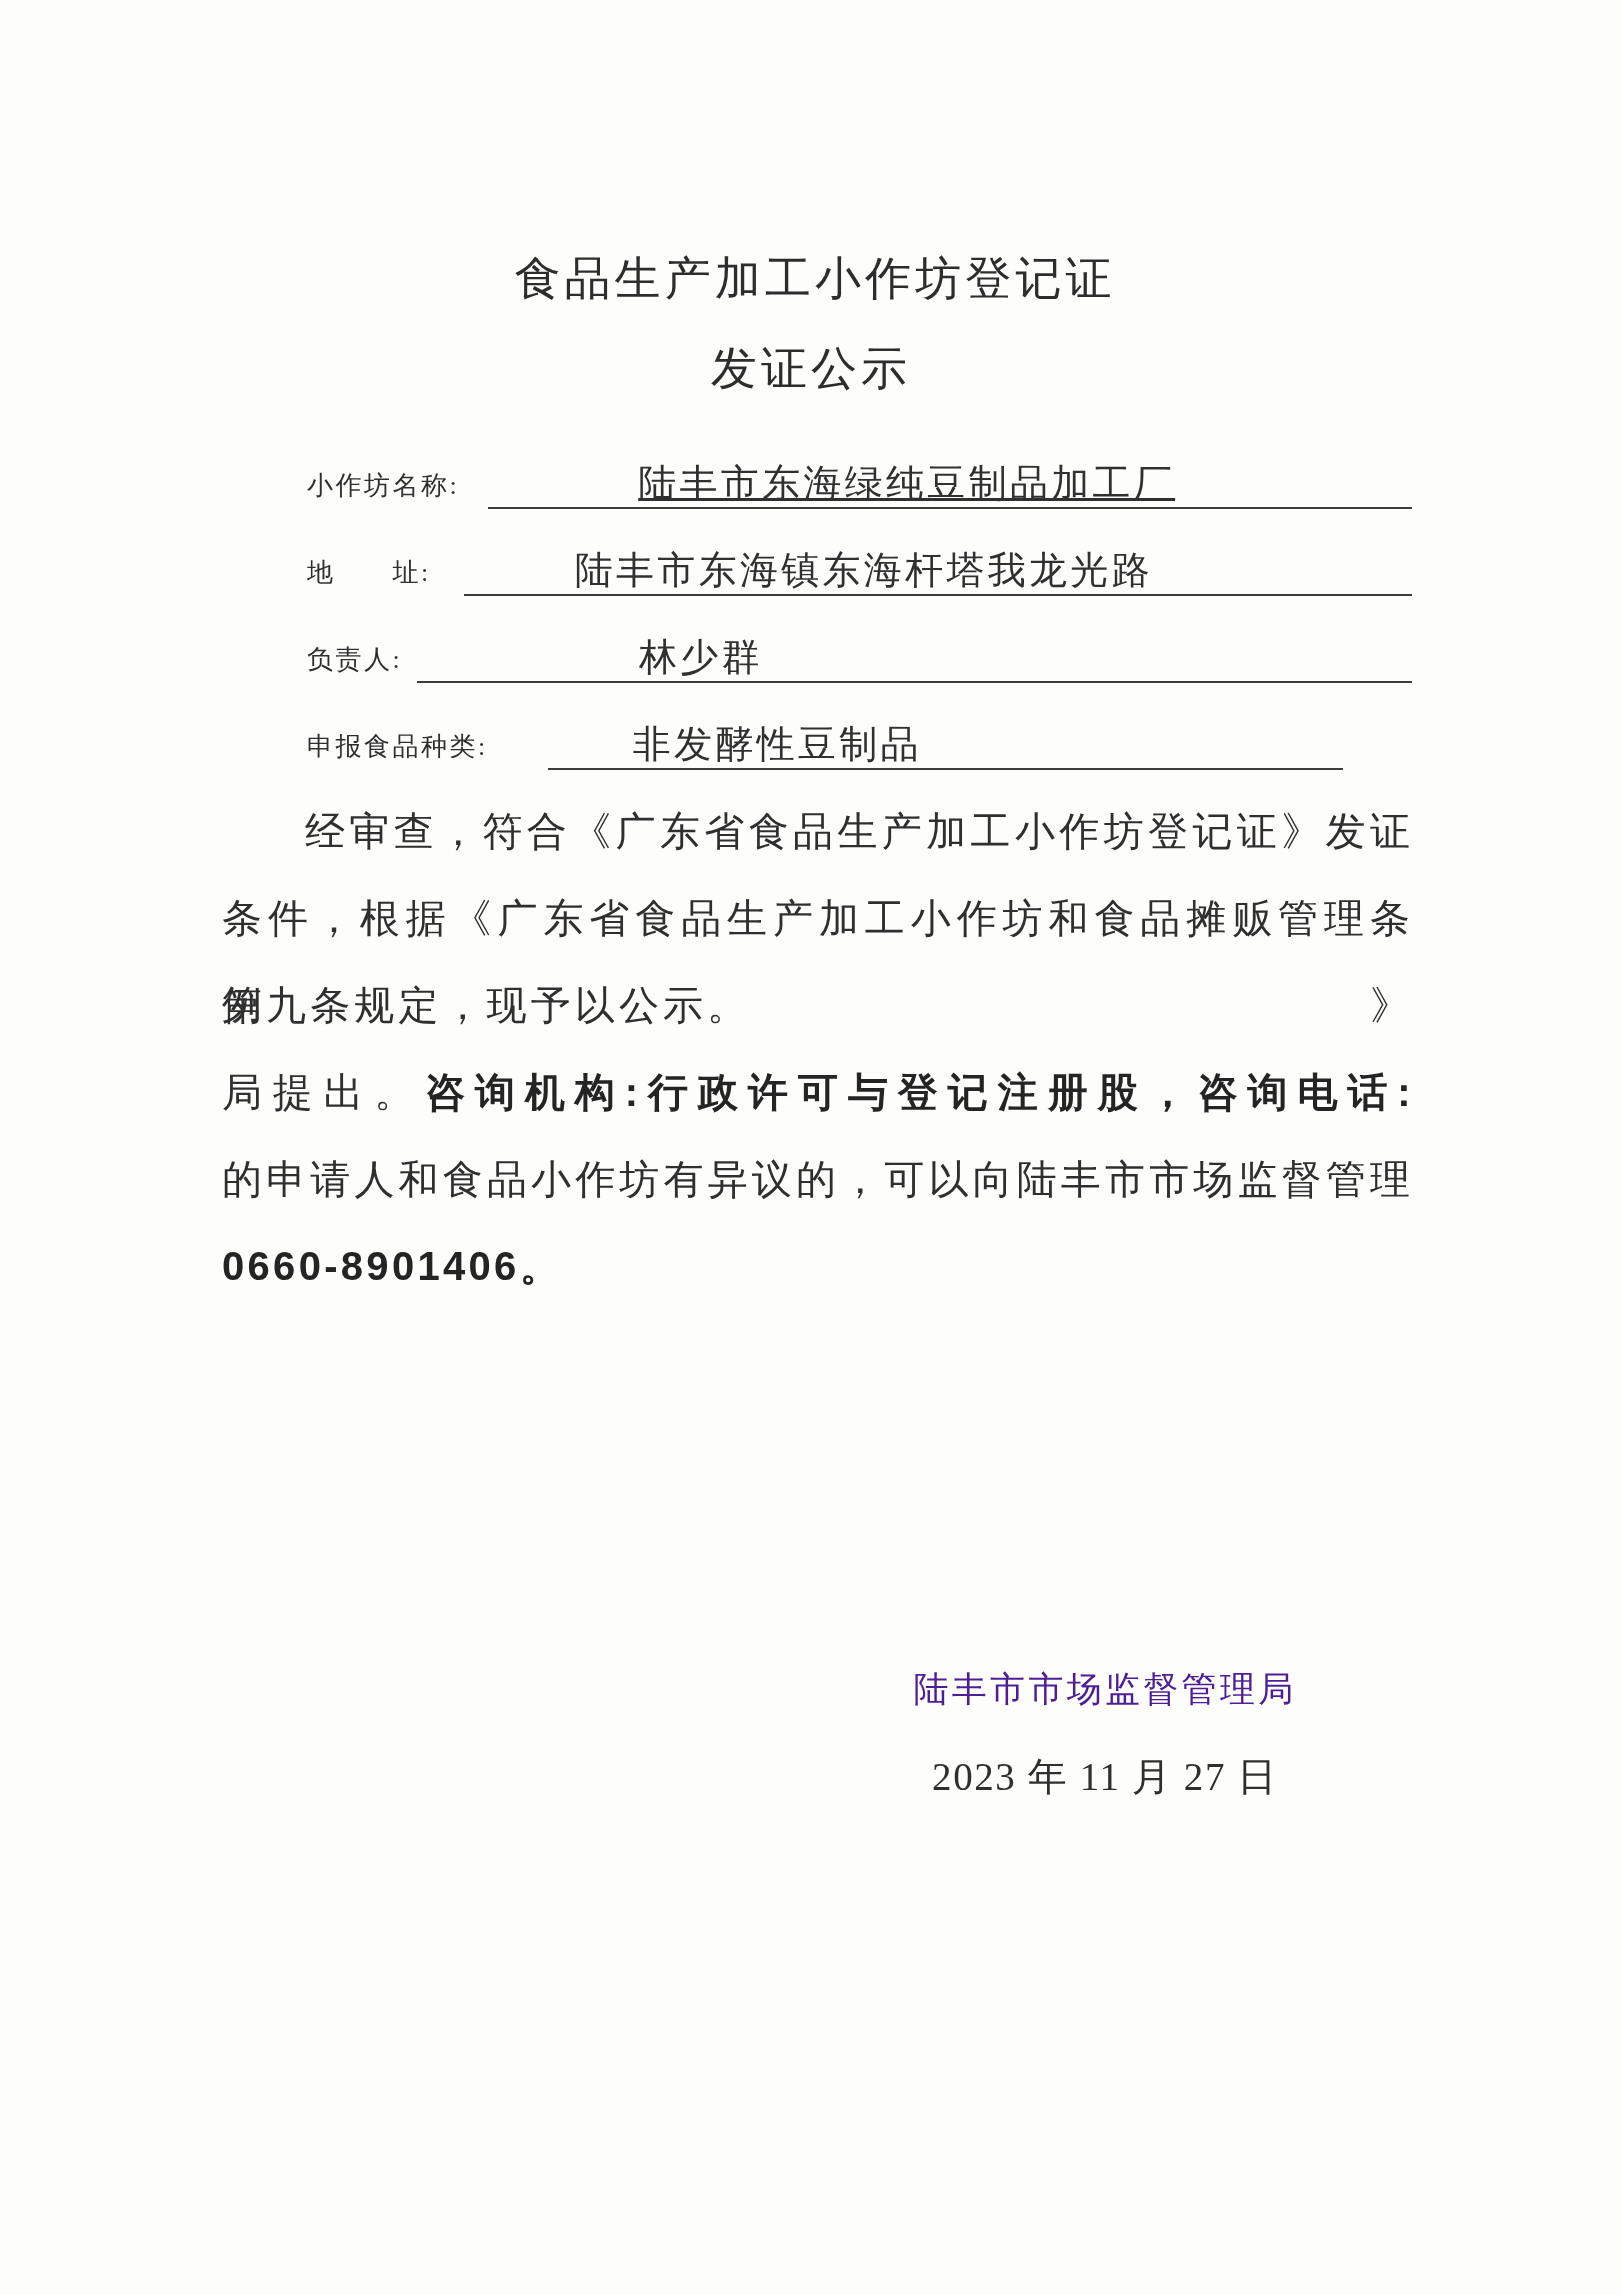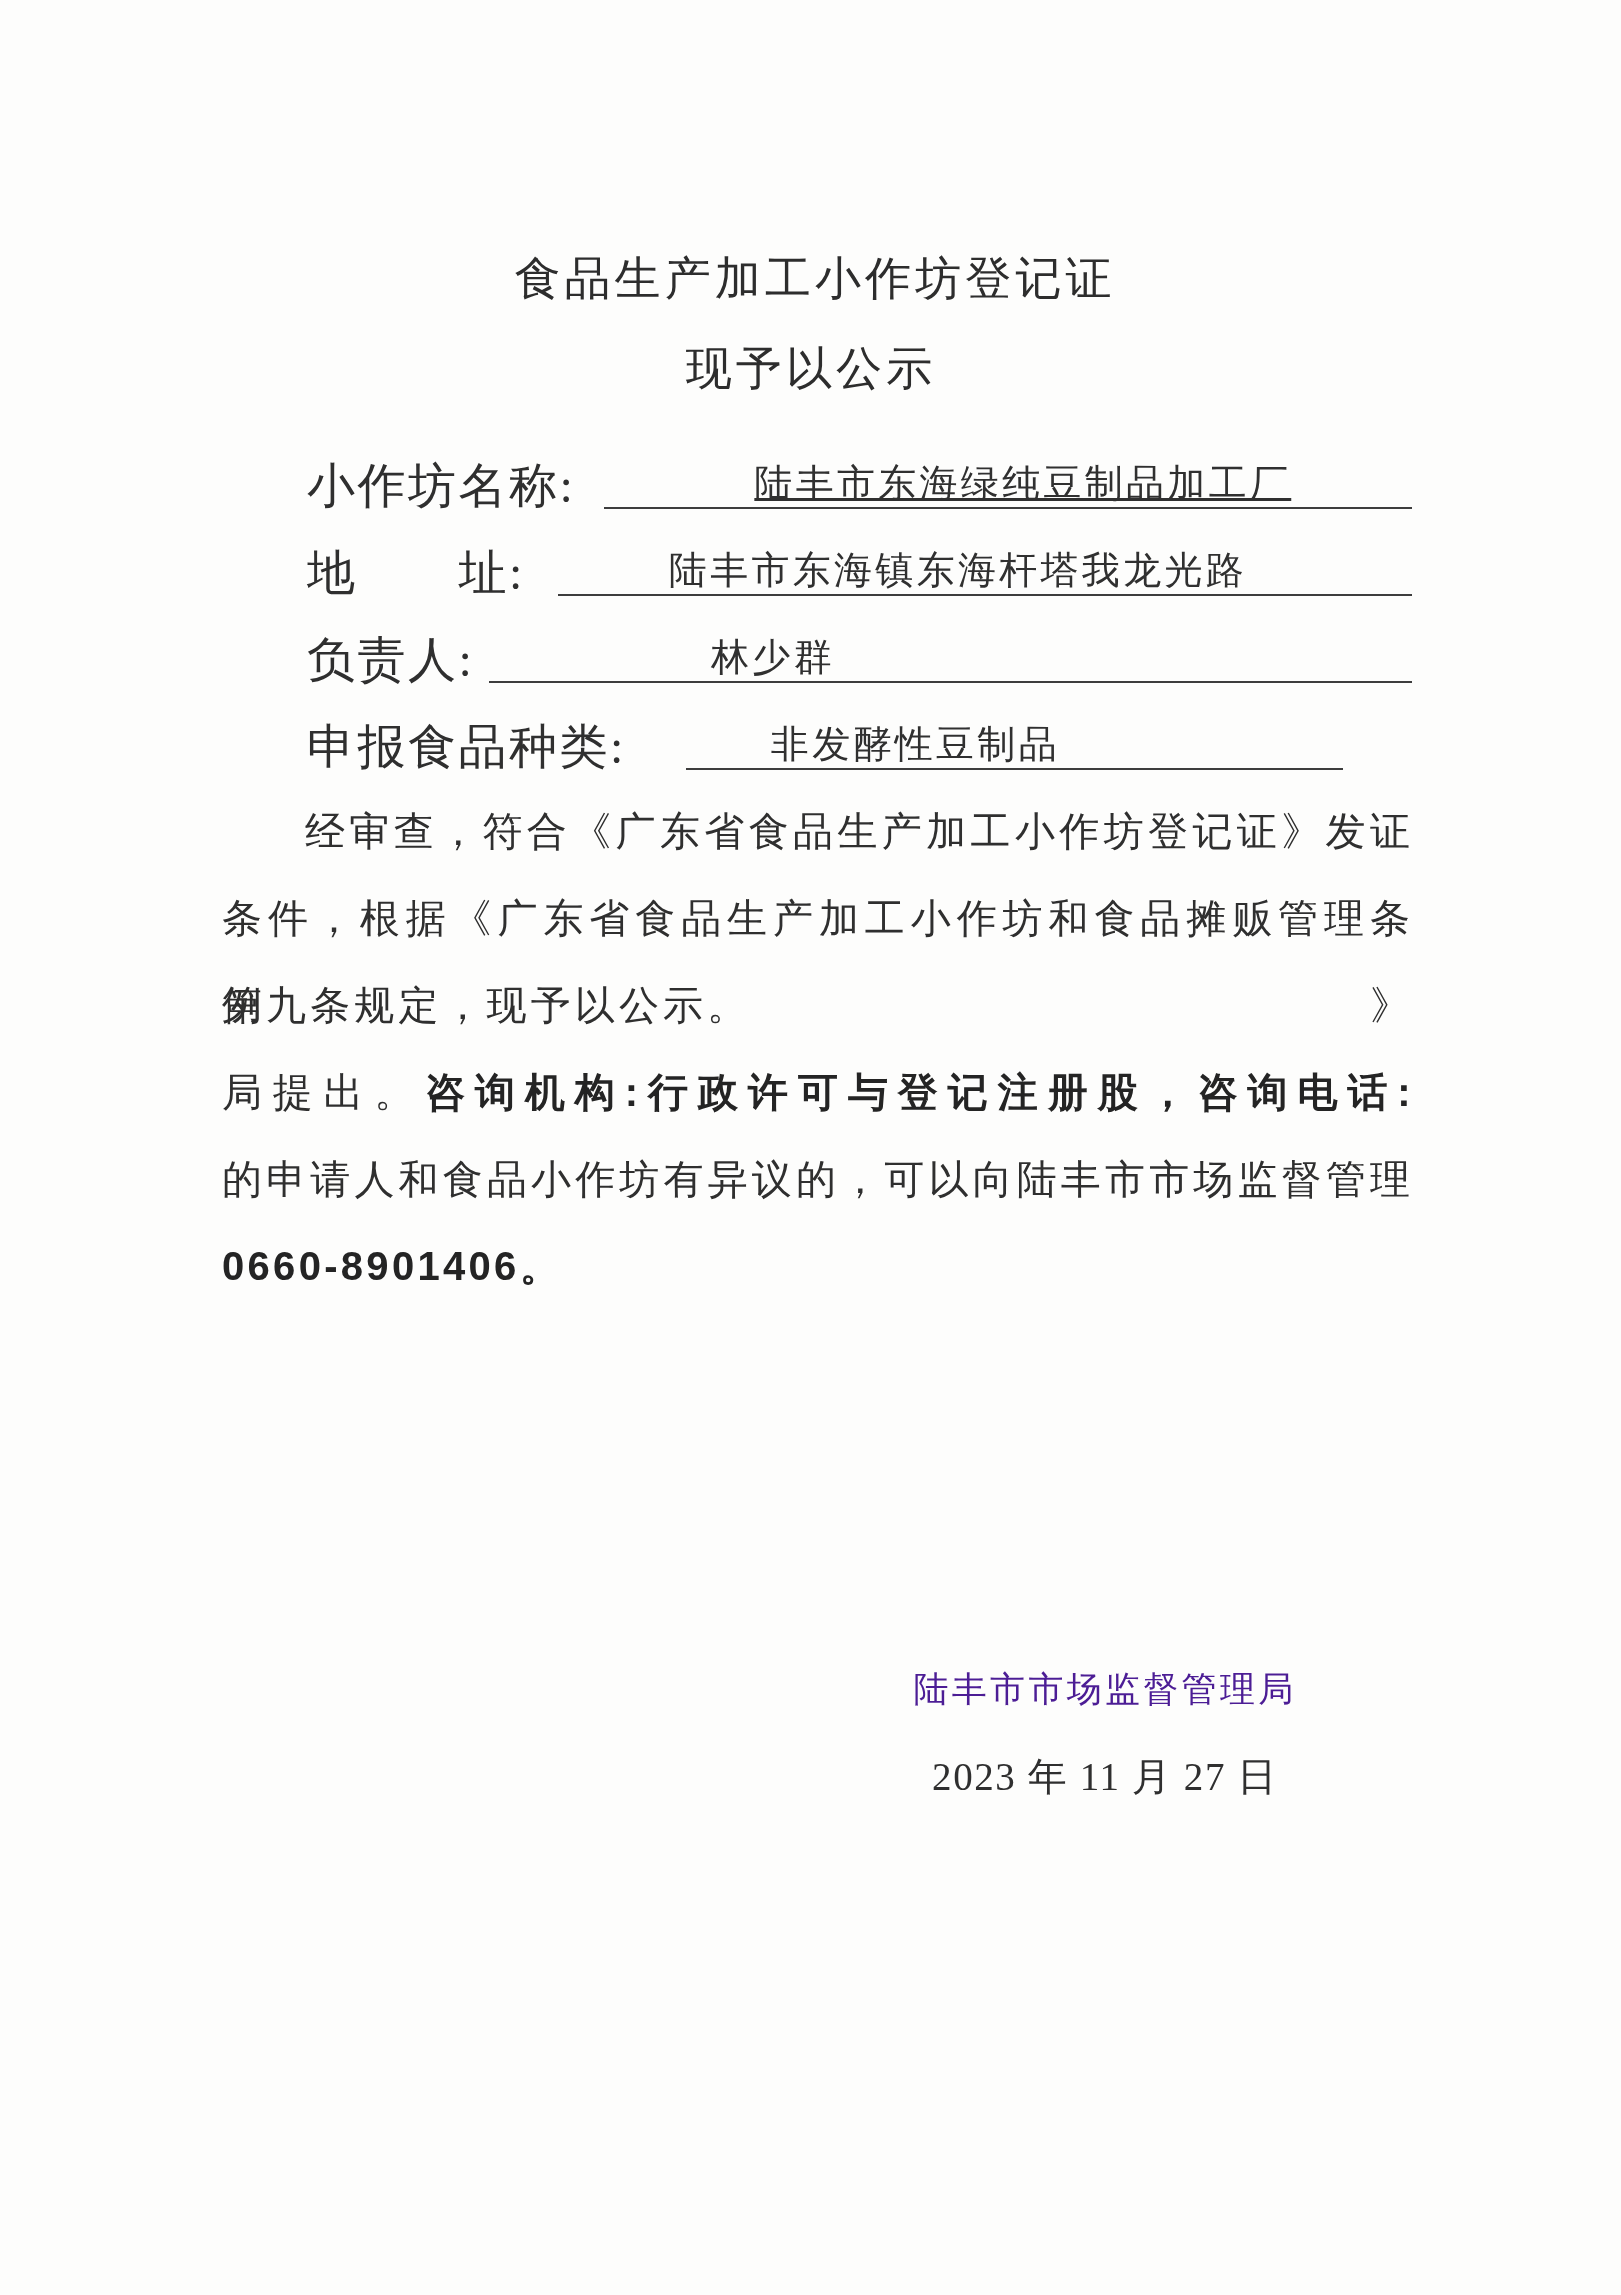--- a/index.html
+++ b/index.html
@@ -26,21 +26,21 @@
     text-align:center;
     font-family:"Liberation Sans", sans-serif;
     font-weight:400;
     font-size:46px; letter-spacing:4.1px;
     color:#2d2d2d;
   }
   
   .fields { position:absolute; top:422px; left:307px; width:1105px; }
   .field-row { display:flex; align-items:flex-end; height:87px; }
   .field-label {
-    font-size:48px; letter-spacing:2.5px;
+    font-size:26px; letter-spacing:2.5px;
     line-height:47px; white-space:pre;
     color:#2f2f2f;
   }
   .field-line {
     flex:1; height:47px; line-height:47px;
     border-bottom:2.5px solid #3d3d3d;
     text-align:left; white-space:nowrap;
   }
   .field-value { font-size:38px; letter-spacing:3.3px; color:#303030; }
   .field-row:nth-child(1) .field-line { margin-left:29px; }
@@ -79,21 +79,21 @@
     color:#2f2f2f;
   }
 </style>
 </head>
 <body>
 
 <div class="page">
 
   <div class="doc-title">食品生产加工小作坊登记证</div>
 
-  <div class="doc-subtitle">现予以公示</div>
+  <div class="doc-subtitle">发证公示</div>
 
   <div class="fields">
     <div class="field-row">
       <span class="field-label">小作坊名称:</span>
       <span class="field-line">
         <span class="field-value">陆丰市东海绿纯豆制品加工厂</span>
       </span>
     </div>
     <div class="field-row">
       <span class="field-label">地　　址:</span>

